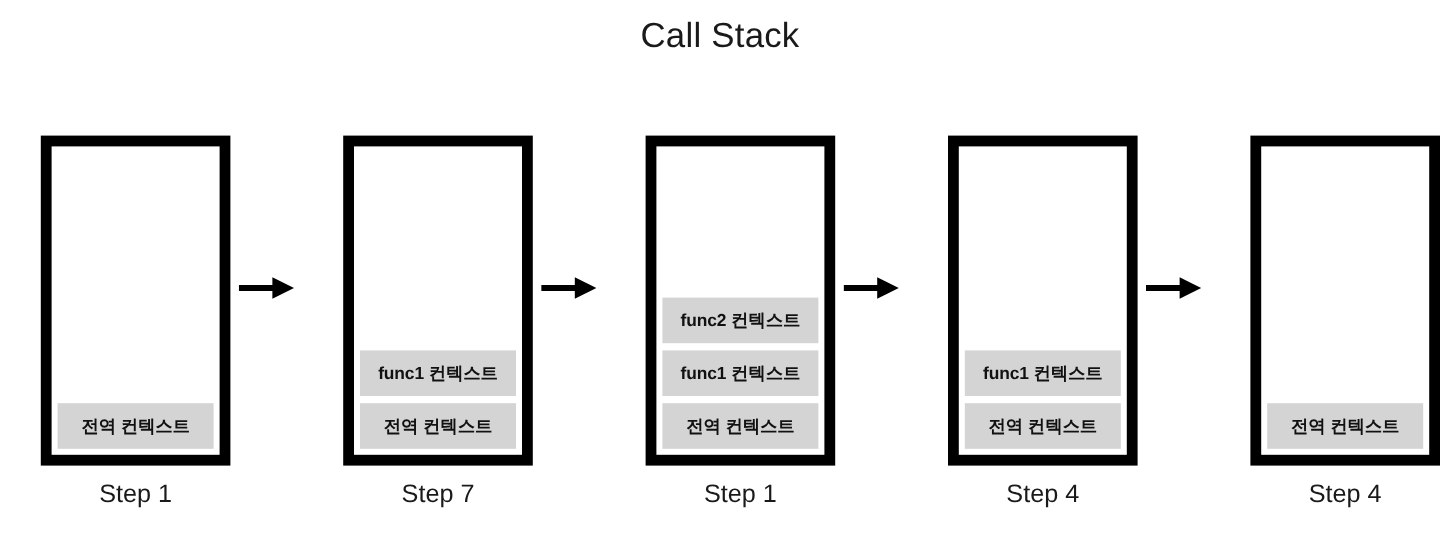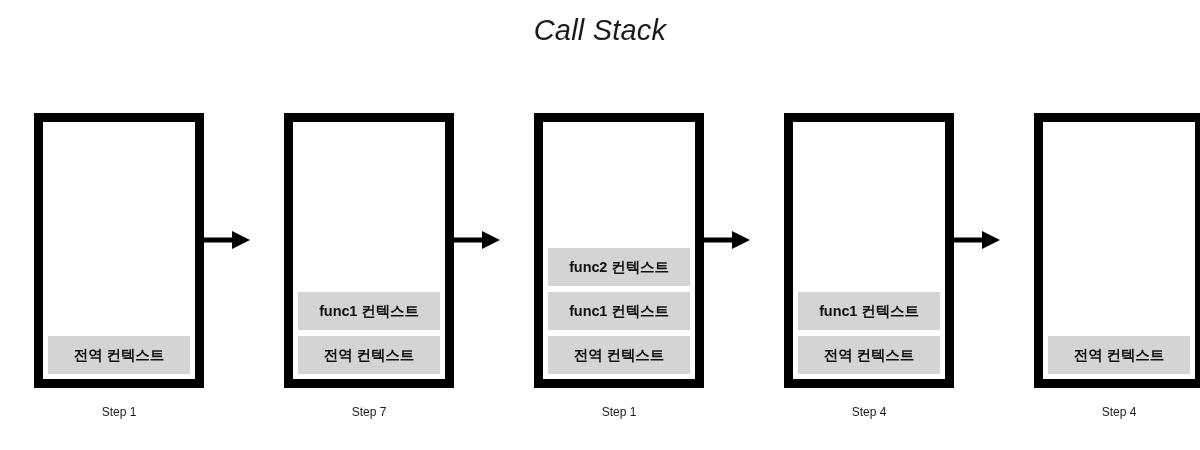--- a/index.html
+++ b/index.html
@@ -21,21 +21,20 @@
     position: absolute;
     top: 12px;
     left: 0;
     width: 1200px;
     text-align: center;
     font-size: 29px;
     font-weight: 400;
     letter-spacing: 0.2px;
     color: #1a1a1a;
     line-height: 36px;
-    font-style: italic;
   }
 
   
   #steps-row {
     position: absolute;
     top: 113px;
     left: 0;
     width: 1200px;
     height: 310px;
     display: flex;
@@ -46,21 +45,21 @@
 
   .step-column {
     width: 170px;
     margin-left: 34px;
     display: flex;
     flex-direction: column;
     align-items: center;
   }
 
   .stack-box {
-    width: 170px;
+    width: 158px;
     height: 275px;
     box-sizing: border-box;
     border: 9px solid #000000;
     background: #ffffff;
     display: flex;
     flex-direction: column;
     justify-content: flex-end;
     align-items: center;
     padding: 0 5px 5px 5px;
   }
@@ -75,21 +74,21 @@
     font-size: 14.5px;
     font-weight: 700;
     color: #111111;
     margin-top: 6px;
     white-space: nowrap;
     letter-spacing: -0.1px;
   }
 
   .step-label {
     margin-top: 14px;
-    font-size: 12px;
+    font-size: 21px;
     font-weight: 400;
     color: #1a1a1a;
     text-align: center;
     line-height: 20px;
   }
 
   
   .arrow-cell {
     width: 70px;
     height: 275px;

